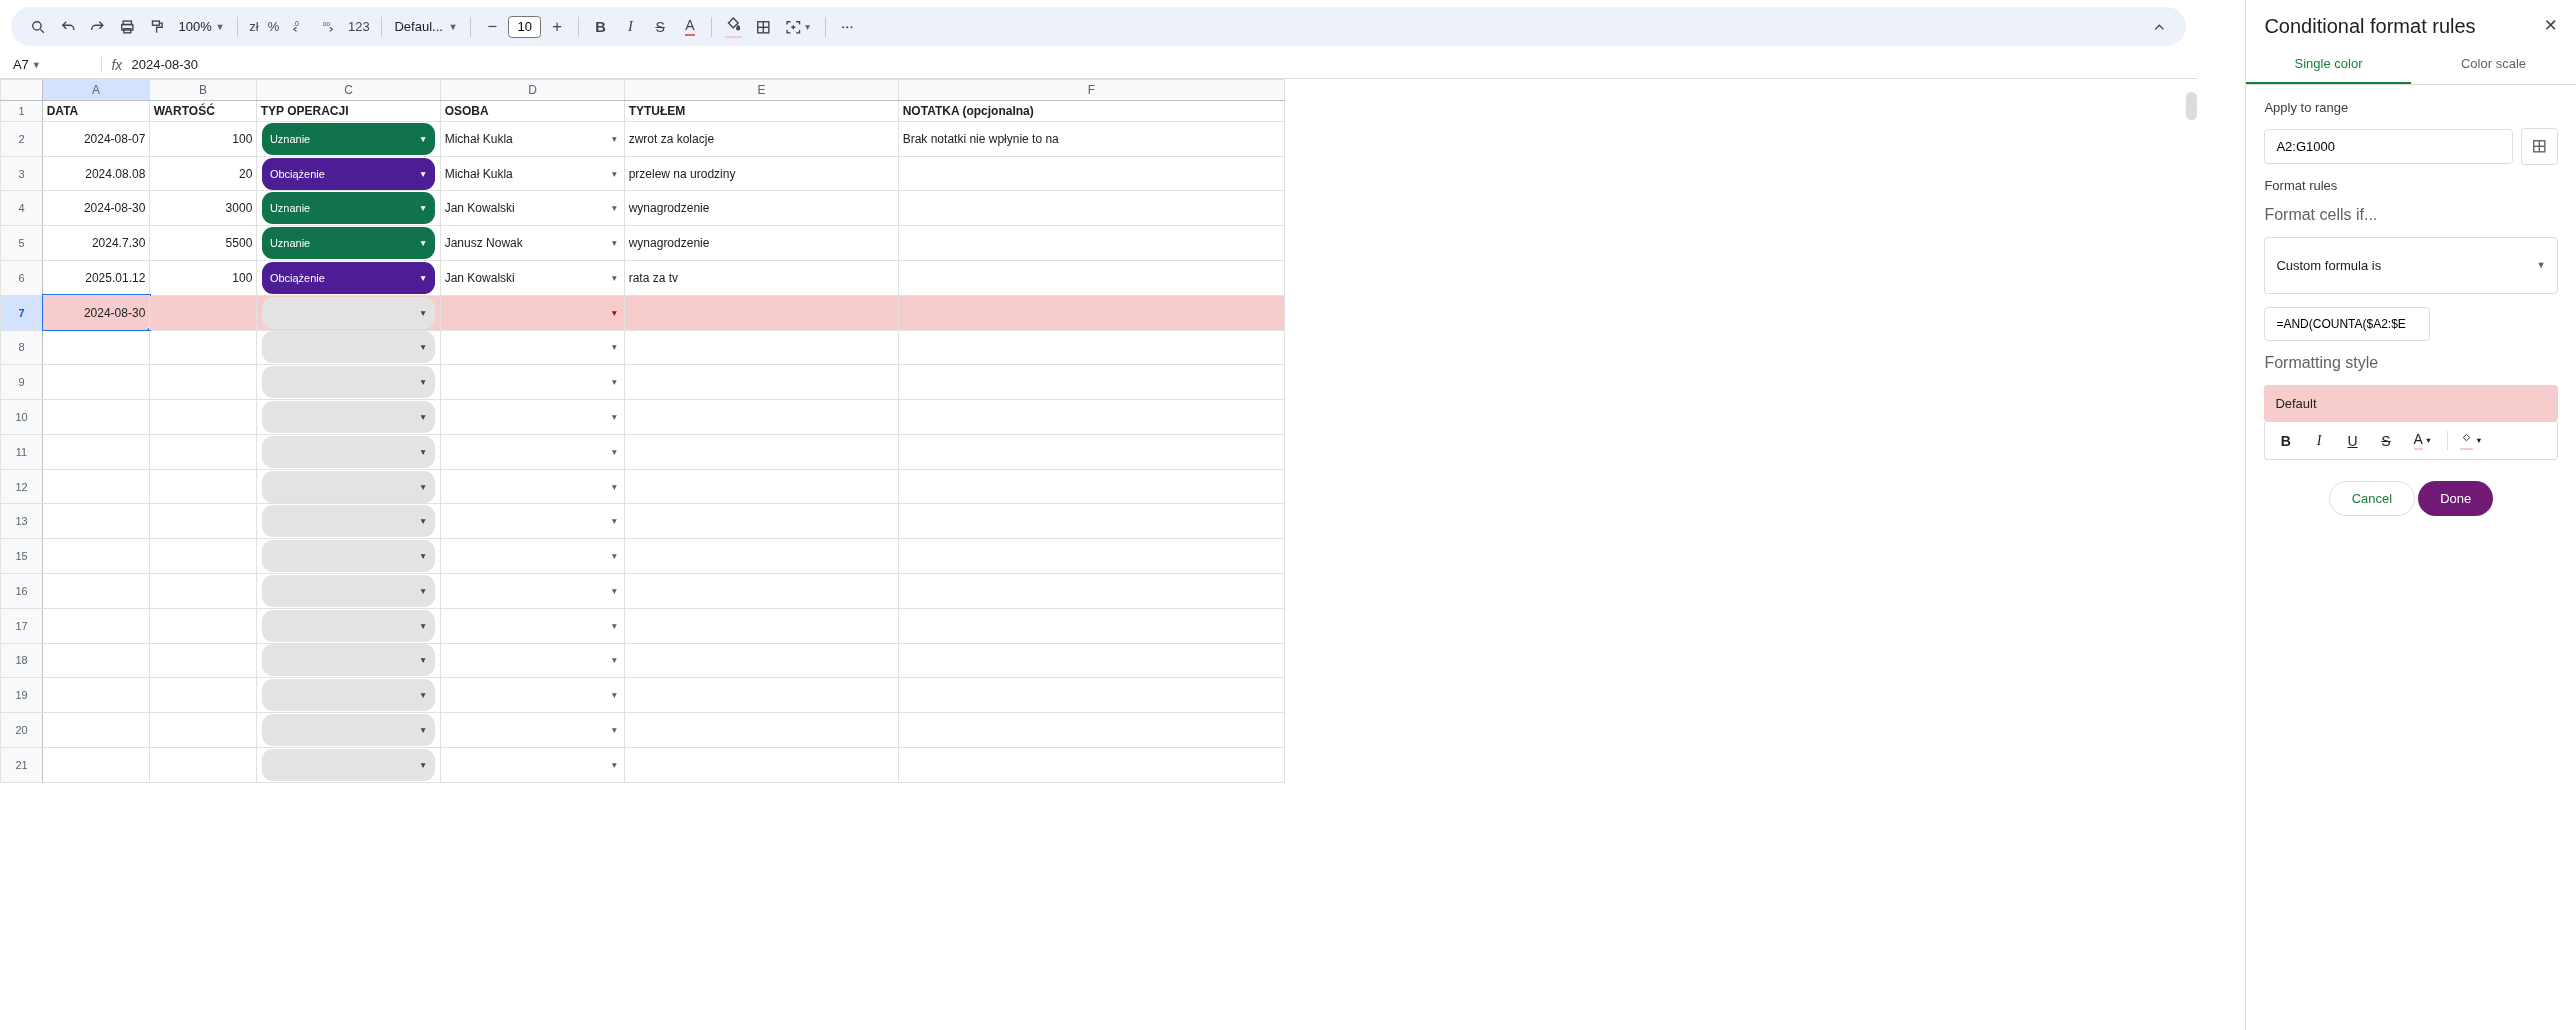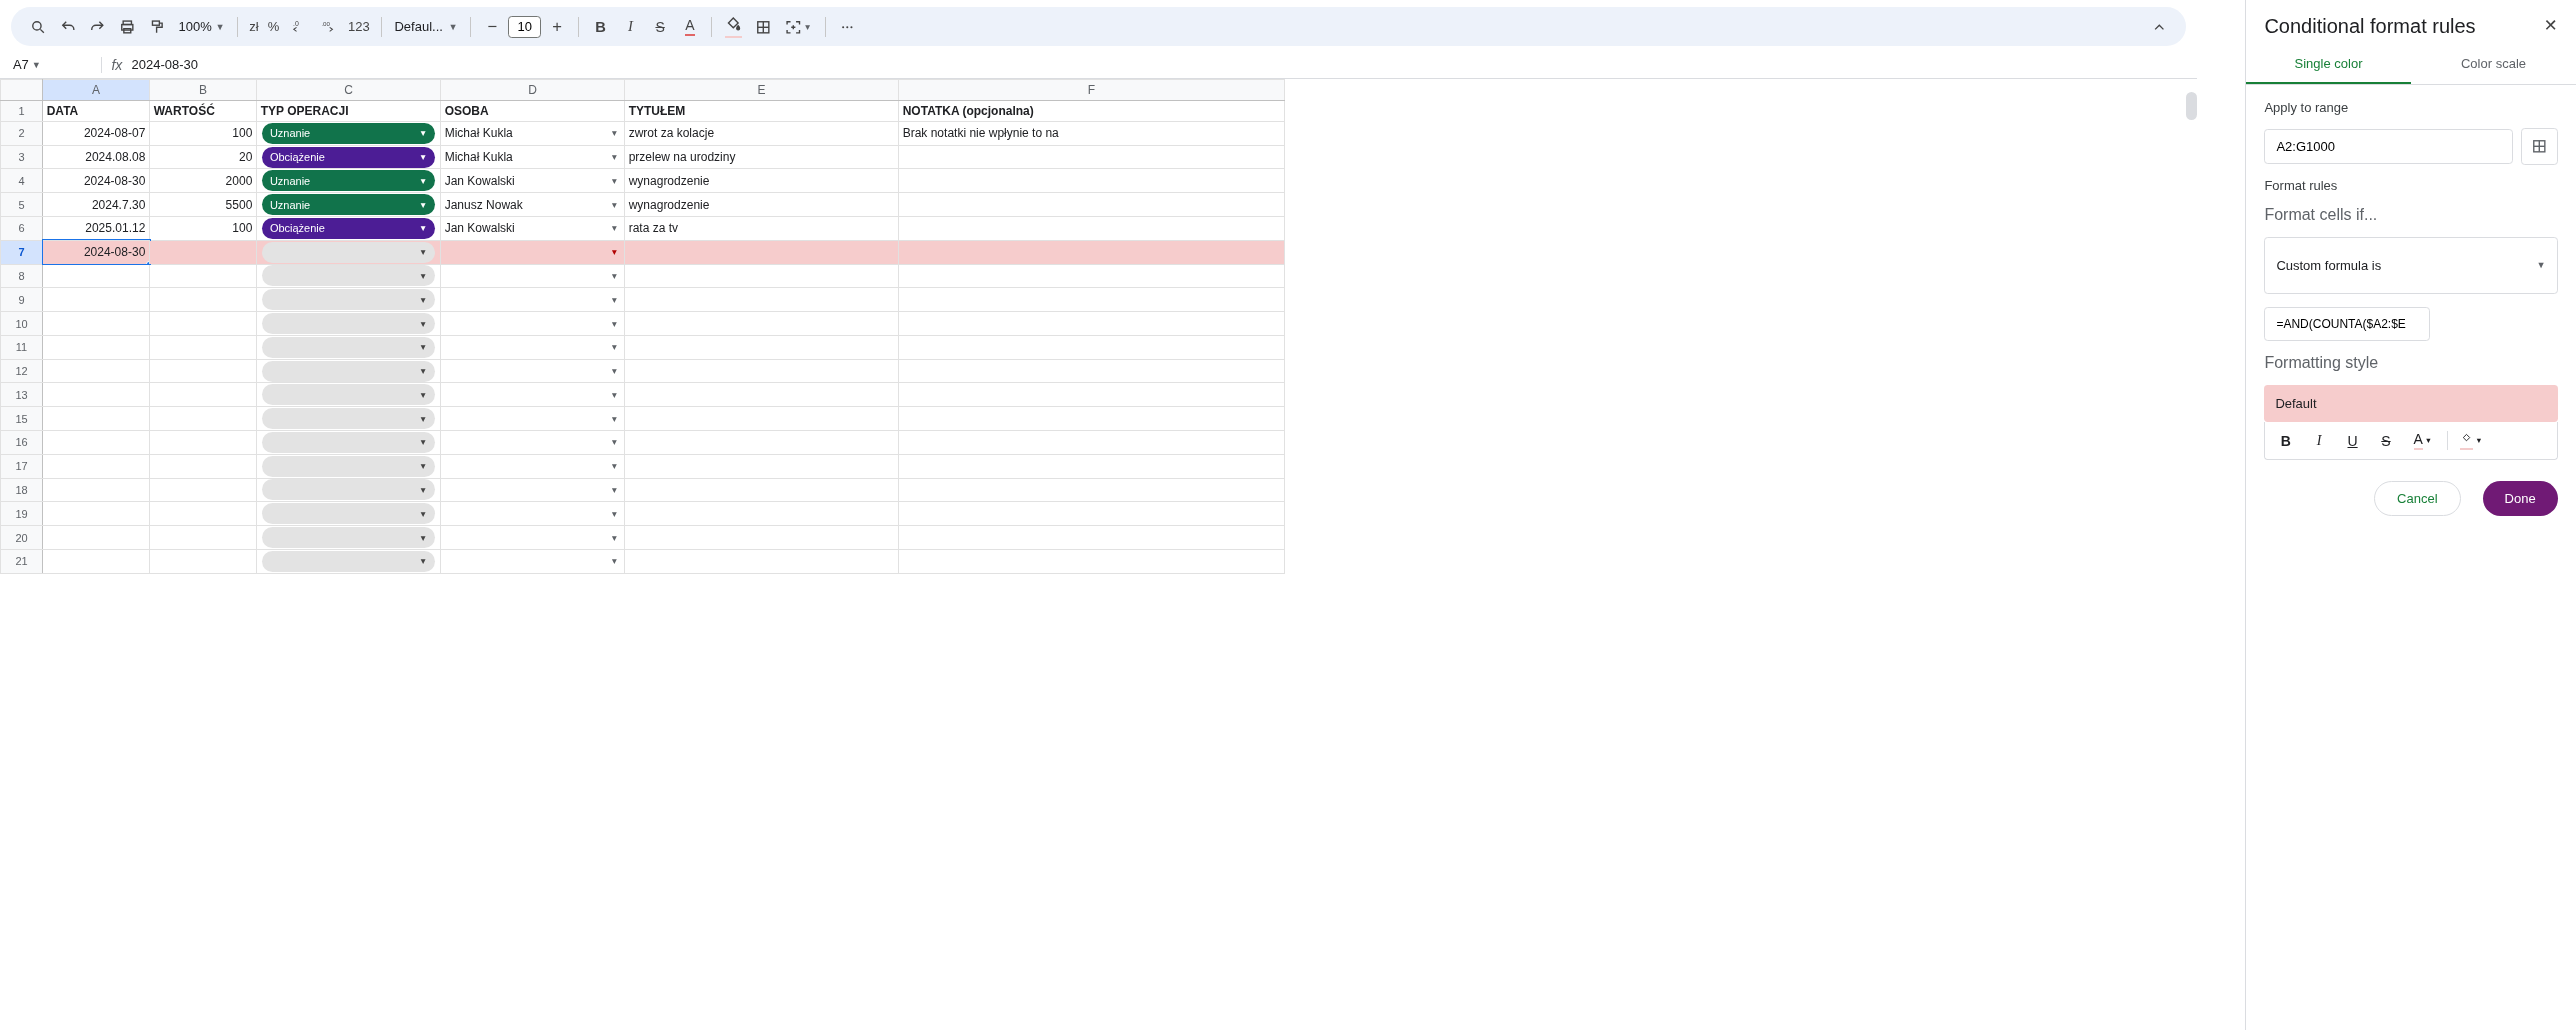--- a/index.html
+++ b/index.html
@@ -33,21 +33,21 @@
 table { border-collapse: collapse; table-layout: fixed; }
 th, td { border: 0.9px solid #e1e1e1; height: 21px; font-size: 12px; }
 .corner { width: 42px; background: #f8f9fa; border-right: 0.9px solid #c0c0c0; border-bottom: 0.9px solid #c0c0c0; }
 .colh { background: #f8f9fa; text-align: center; font-weight: normal; color: #5f6368; border-bottom: 0.9px solid #c0c0c0; }
 .colh.sel { background: #d3e3fd; }
 .rowh { width: 42px; background: #f8f9fa; text-align: center; font-weight: normal; color: #5f6368; font-size: 11px; border-right: 0.9px solid #c0c0c0; }
 .rowh.sel { background: #d3e3fd; color: #0b57d0; font-weight: bold; }
 td { padding: 0 3.7px; position: relative; white-space: nowrap; overflow: hidden; }
 td.num { text-align: right; }
 td.hdr { font-weight: bold; background: #fff; }
-.chip { display: flex; align-items: center; justify-content: space-between; border-radius: 11px; padding: 0 7.4px; height: 21px; margin: 0.9px 1.8px; font-size: 11px; }
+.chip { display: flex; align-items: center; justify-content: space-between; border-radius: 11px; padding: 0 7.4px; height: 32px; margin: 0.9px 1.8px; font-size: 11px; }
 .chip.green { background: #11734b; color: #fff; }
 .chip.red { background: #4c1d95; color: #fff; }
 .chip.gray { background: #e3e3e3; color: #444; }
 .chip .ar { font-size: 8.3px; }
 .ddarrow { position: absolute; right: 5.5px; top: 50%; transform: translateY(-50%); font-size: 8.3px; color: #5f6368; cursor: pointer; }
 .ddarrow.red { color: #b10202; }
 tr.pink td { background: #f6cccc; }
 td.selc { outline: 1.8px solid #1a73e8; outline-offset: -0.9px; }
 .handle { position: absolute; right: -3.7px; bottom: -3.7px; width: 6.4px; height: 6.4px; background: #1a73e8; border: 0.9px solid #fff; border-radius: 50%; }
 .underline-red { border-bottom: 2.8px solid #e06666; padding-bottom: 0.9px; }
@@ -66,21 +66,21 @@
 .sb-sub { font-size: 16px; color: #5f6368; }
 .range-row { display: flex; align-items: center; gap: 7.4px; }
 .range-inp { flex: 1; border: 0.9px solid #dadce0; border-radius: 3.7px; padding: 9.2px 11px; font-size: 13px; }
 .grid-ico { width: 37px; height: 37px; border: 0.9px solid #dadce0; border-radius: 3.7px; display: flex; align-items: center; justify-content: center; cursor: pointer; }
 .select { border: 0.9px solid #dadce0; border-radius: 3.7px; padding: 20px 11px; font-size: 13px; display: flex; justify-content: space-between; align-items: center; cursor: pointer; }
 .formula-inp { border: 0.9px solid #dadce0; border-radius: 3.7px; padding: 9.2px 11px; font-size: 12px; width: 166px; }
 .preview { background: #f6cccc; border-radius: 3.7px; padding: 11px; font-size: 13px; }
 .fmt-row { border: 0.9px solid #dadce0; border-top: none; border-radius: 0 0 3.7px 3.7px; padding: 5.5px 7.4px; display: flex; align-items: center; gap: 7.4px; }
 .fbtn { width: 26px; height: 26px; display: flex; align-items: center; justify-content: center; cursor: pointer; border-radius: 3.7px; font-size: 14px; }
 .vsep { width: 0.9px; height: 18.4px; background: #dadce0; }
-.btn-row { display: flex; justify-content: flex-end; gap: 22px; margin-top: 7.4px; }
+.btn-row { display: flex; justify-content: center; gap: 3px; margin-top: 7.4px; }
 .btn { padding: 9.2px 22px; border-radius: 18.4px; font-size: 13px; font-weight: 500; cursor: pointer; border: none; }
 .btn.cancel { background: #fff; color: #188038; border: 0.9px solid #dadce0; }
 .btn.done { background: #701a75; color: #fff; }
 </style>
 </head>
 <body>
 
 <div class="app">
 <div class="main">
 
@@ -246,21 +246,21 @@
                   <span class="ar">▼</span>
                 </div>
               </td>
               <td>Michał Kukla<span class="ddarrow">▼</span></td>
               <td>przelew na urodziny</td>
               <td></td>
             </tr>
             <tr>
               <th class="rowh">4</th>
               <td class="num">2024-08-30</td>
-              <td class="num">2000</td>
+              <td class="num">3000</td>
               <td>
                 <div class="chip green">
                   <span>Uznanie</span>
                   <span class="ar">▼</span>
                 </div>
               </td>
               <td>Jan Kowalski<span class="ddarrow">▼</span></td>
               <td>wynagrodzenie</td>
               <td></td>
             </tr>

